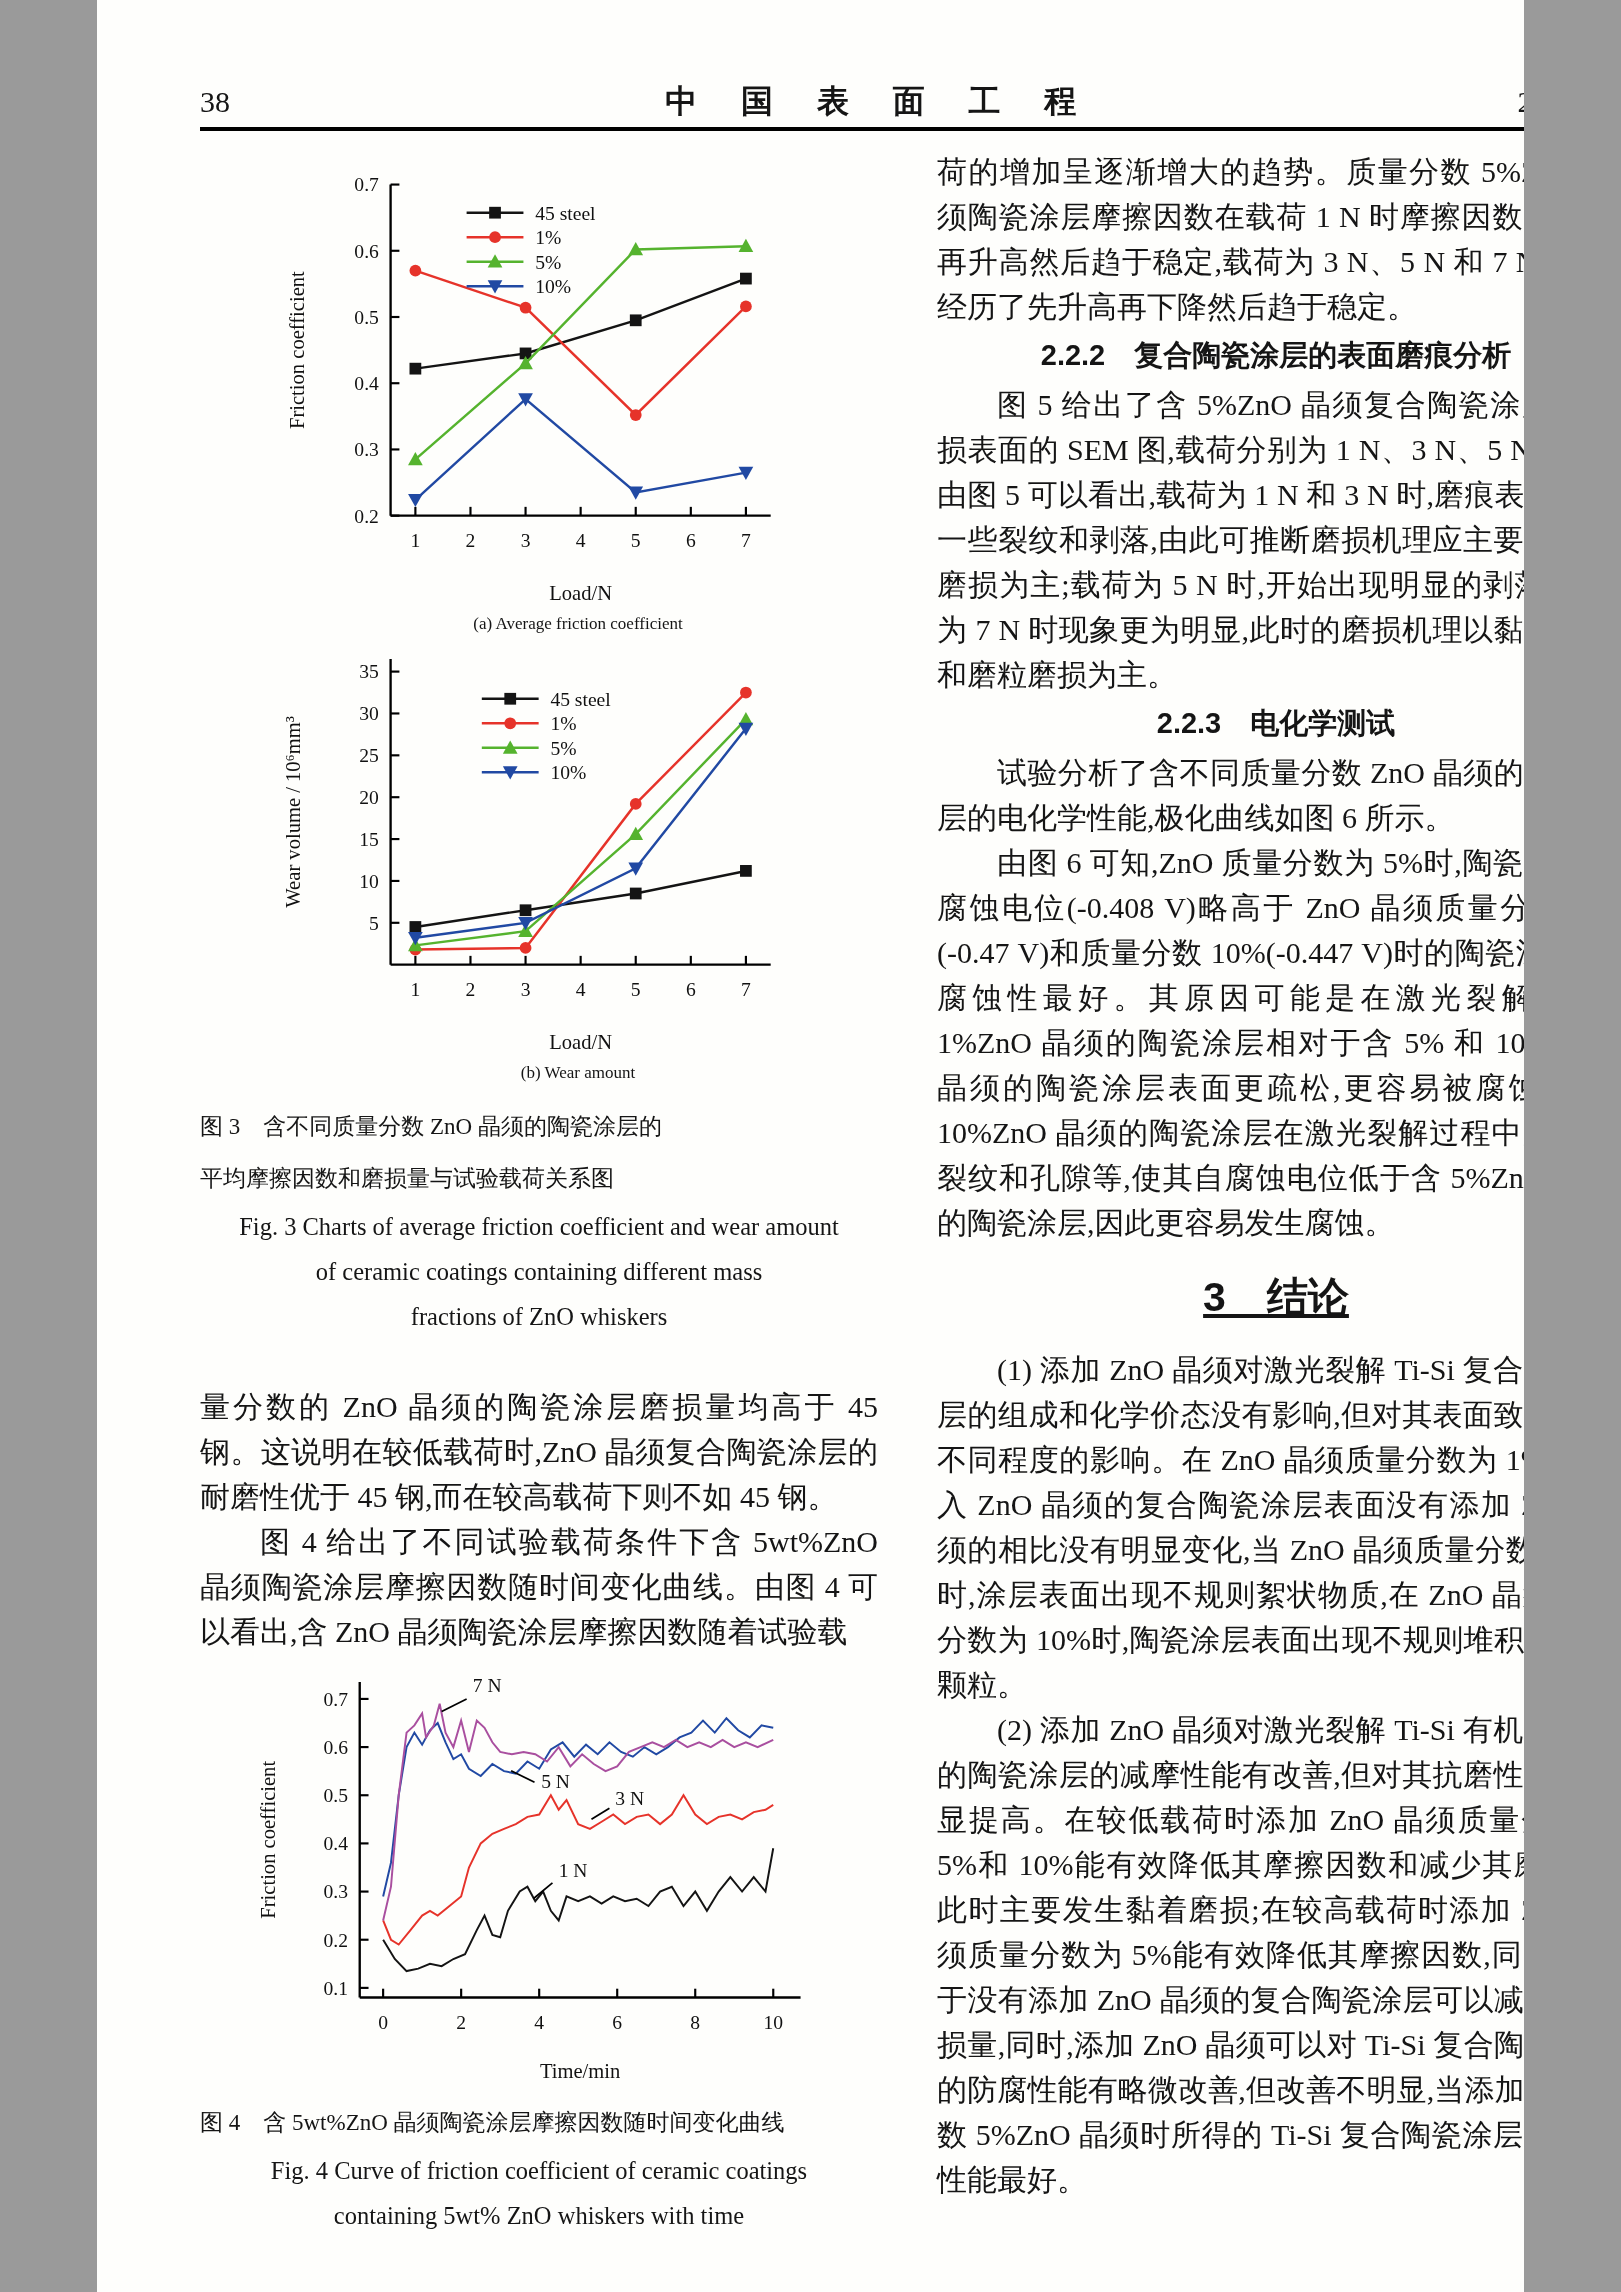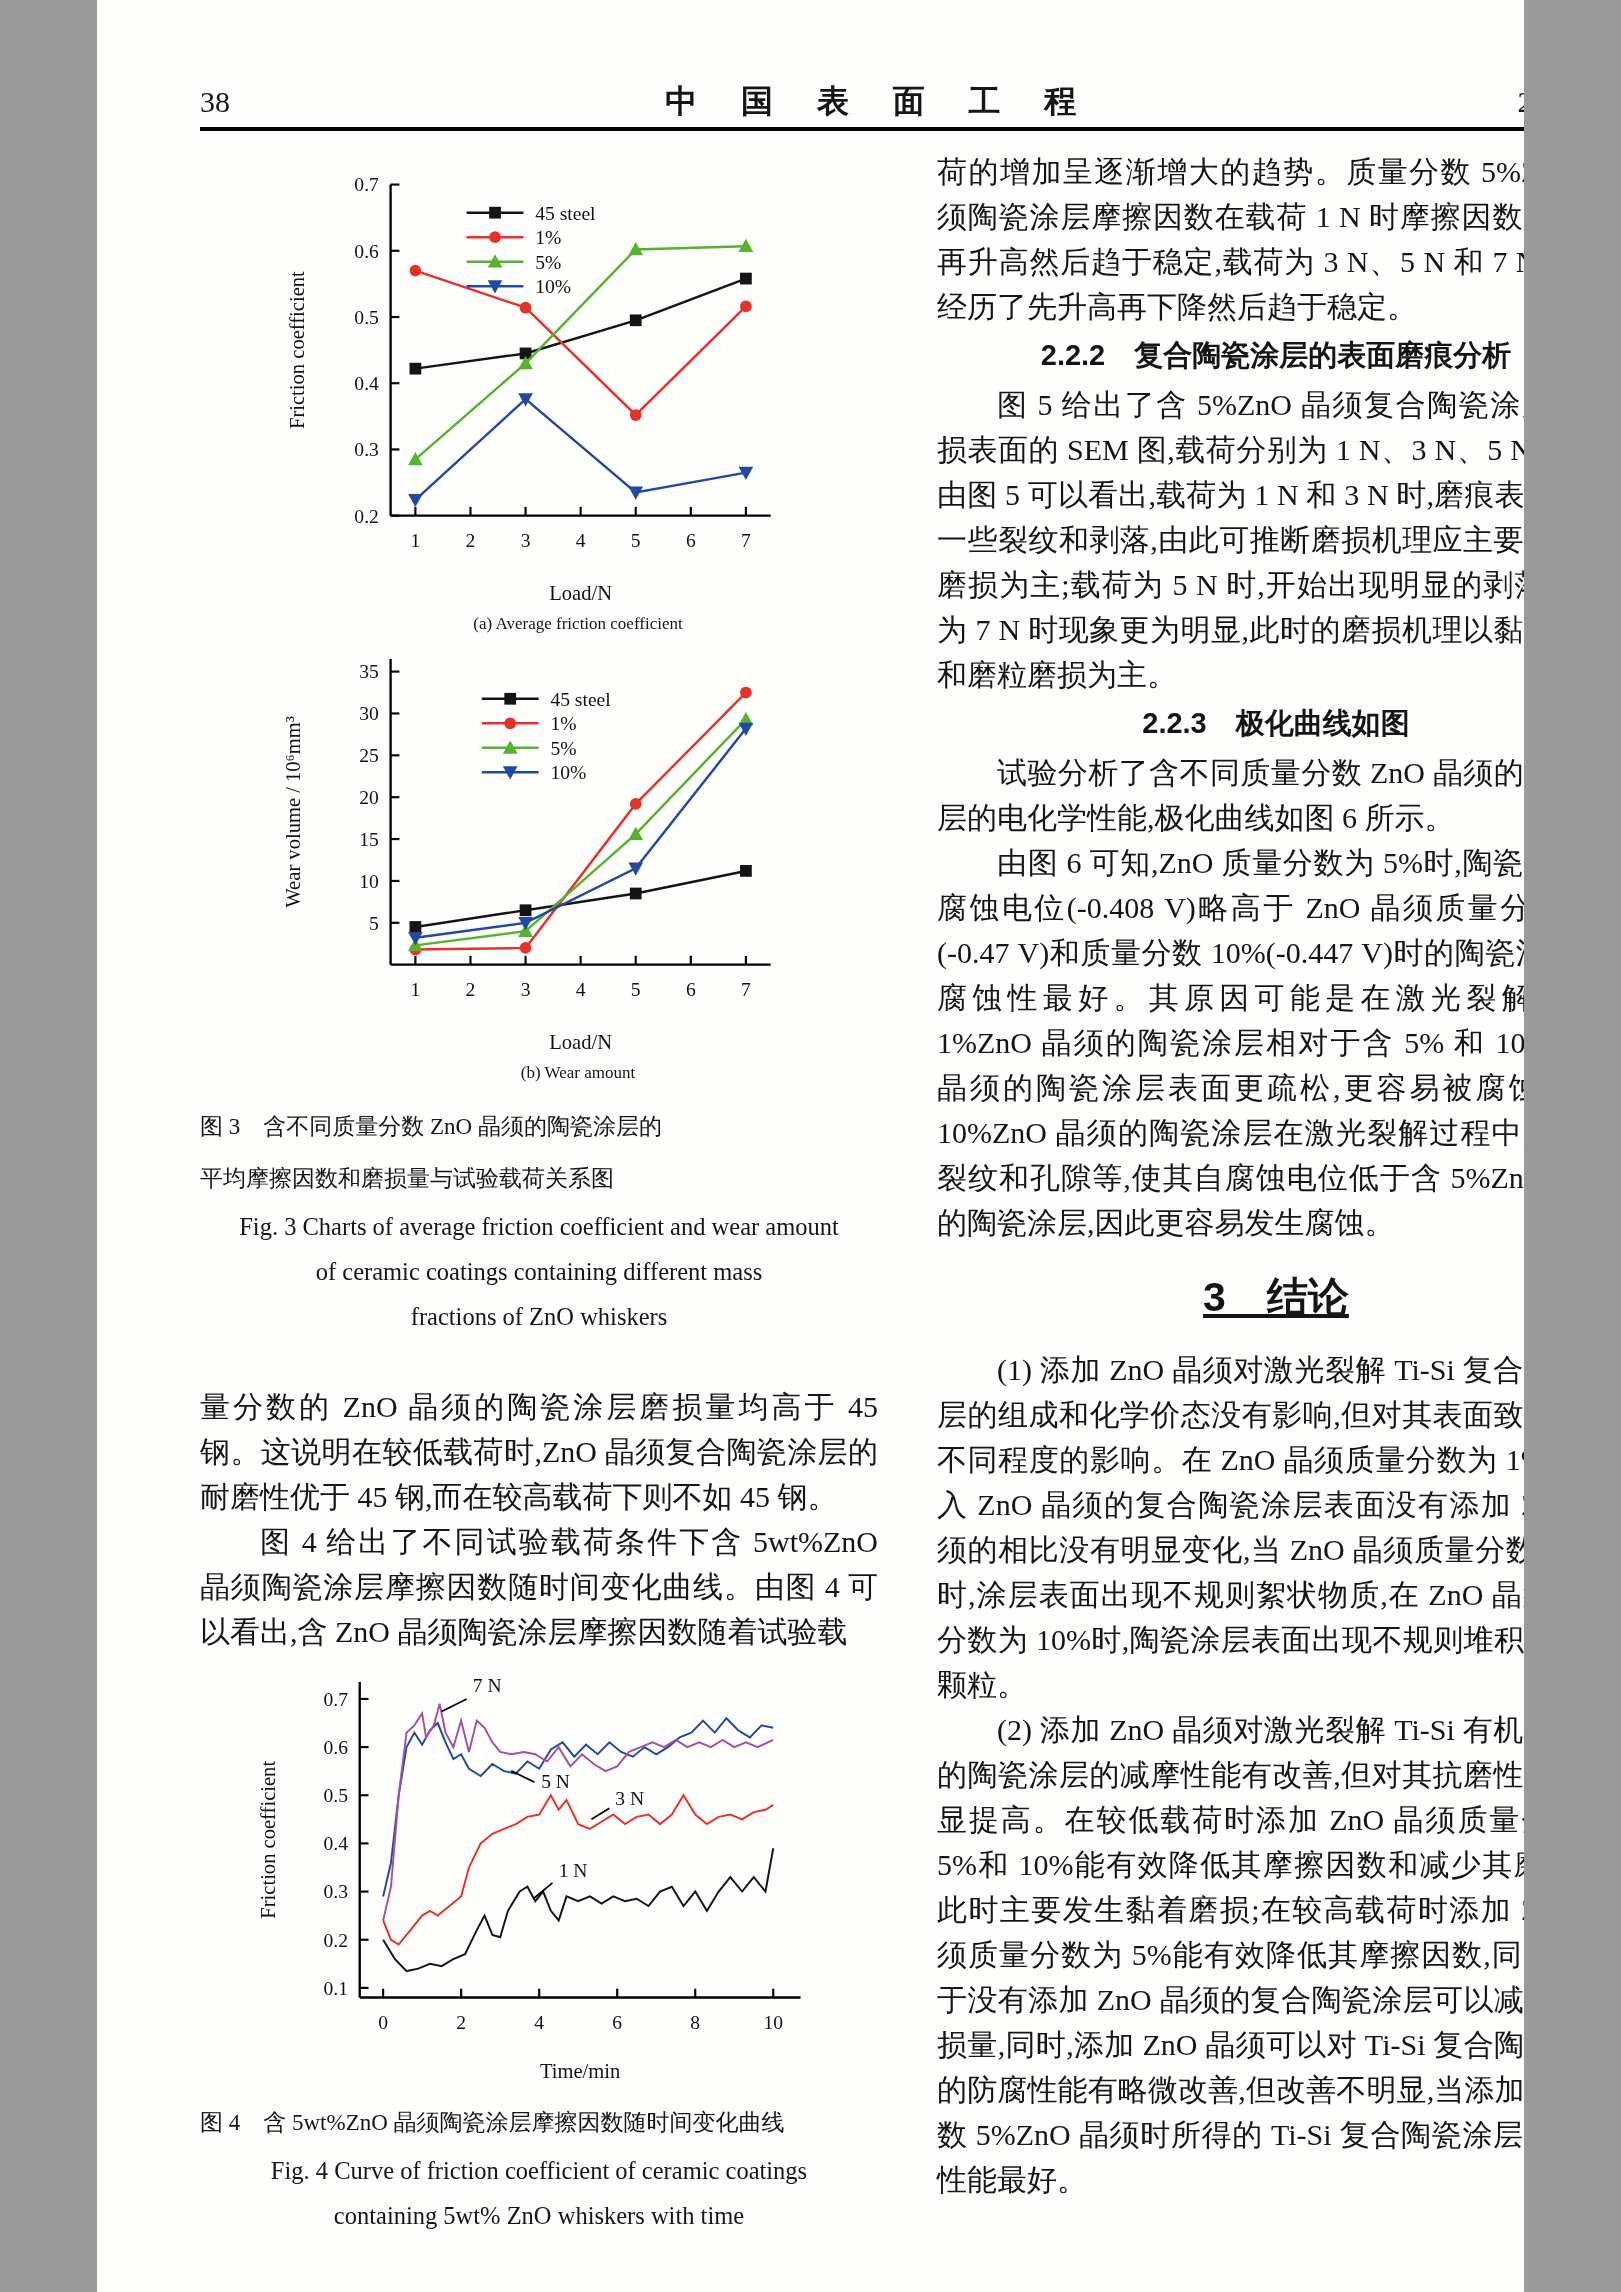--- a/index.html
+++ b/index.html
@@ -252,21 +252,21 @@
         <div class="cap-en">Fig. 4   Curve of friction coefficient of ceramic coatings</div>
         <div class="cap-en">containing 5wt% ZnO whiskers with time</div>
       </div>
 
     </div>
 
     <div class="col">
       <p class="body">荷的增加呈逐渐增大的趋势。质量分数 5%ZnO 晶须陶瓷涂层摩擦因数在载荷 1 N 时摩擦因数先降低再升高然后趋于稳定,载荷为 3 N、5 N 和 7 N 时,均经历了先升高再下降然后趋于稳定。</p>
       <div class="subhead">2.2.2　复合陶瓷涂层的表面磨痕分析</div>
       <p class="body indent">图 5 给出了含 5%ZnO 晶须复合陶瓷涂层的磨损表面的 SEM 图,载荷分别为 1 N、3 N、5 N、7 N,由图 5 可以看出,载荷为 1 N 和 3 N 时,磨痕表面出现一些裂纹和剥落,由此可推断磨损机理应主要以黏着磨损为主;载荷为 5 N 时,开始出现明显的剥落,载荷为 7 N 时现象更为明显,此时的磨损机理以黏着磨损和磨粒磨损为主。</p>
-      <div class="subhead">2.2.3　极化曲线如图</div>
+      <div class="subhead">2.2.3　电化学测试</div>
       <p class="body indent">试验分析了含不同质量分数 ZnO 晶须的陶瓷涂层的电化学性能,极化曲线如图 6 所示。</p>
       <p class="body indent">由图 6 可知,ZnO 质量分数为 5%时,陶瓷涂层自腐蚀电位(-0.408 V)略高于 ZnO 晶须质量分数 1%(-0.47 V)和质量分数 10%(-0.447 V)时的陶瓷涂层,抗腐蚀性最好。其原因可能是在激光裂解后,含 1%ZnO 晶须的陶瓷涂层相对于含 5% 和 10% ZnO 晶须的陶瓷涂层表面更疏松,更容易被腐蚀,但含 10%ZnO 晶须的陶瓷涂层在激光裂解过程中产生了裂纹和孔隙等,使其自腐蚀电位低于含 5%ZnO 晶须的陶瓷涂层,因此更容易发生腐蚀。</p>
       <div class="h3big">3　结论</div>
       <p class="body indent">(1) 添加 ZnO 晶须对激光裂解 Ti-Si 复合陶瓷涂层的组成和化学价态没有影响,但对其表面致密度有不同程度的影响。在 ZnO 晶须质量分数为 1%时,加入 ZnO 晶须的复合陶瓷涂层表面没有添加 ZnO 晶须的相比没有明显变化,当 ZnO 晶须质量分数为 5%时,涂层表面出现不规则絮状物质,在 ZnO 晶须质量分数为 10%时,陶瓷涂层表面出现不规则堆积的球状颗粒。</p>
       <p class="body indent">(2) 添加 ZnO 晶须对激光裂解 Ti-Si 有机膜生成的陶瓷涂层的减摩性能有改善,但对其抗磨性没有明显提高。在较低载荷时添加 ZnO 晶须质量分数为 5%和 10%能有效降低其摩擦因数和减少其磨损量,此时主要发生黏着磨损;在较高载荷时添加 ZnO 晶须质量分数为 5%能有效降低其摩擦因数,同时相对于没有添加 ZnO 晶须的复合陶瓷涂层可以减少其磨损量,同时,添加 ZnO 晶须可以对 Ti-Si 复合陶瓷涂层的防腐性能有略微改善,但改善不明显,当添加质量分数 5%ZnO 晶须时所得的 Ti-Si 复合陶瓷涂层防腐蚀性能最好。</p>
     </div>
 
   </div>
 </div>
 

